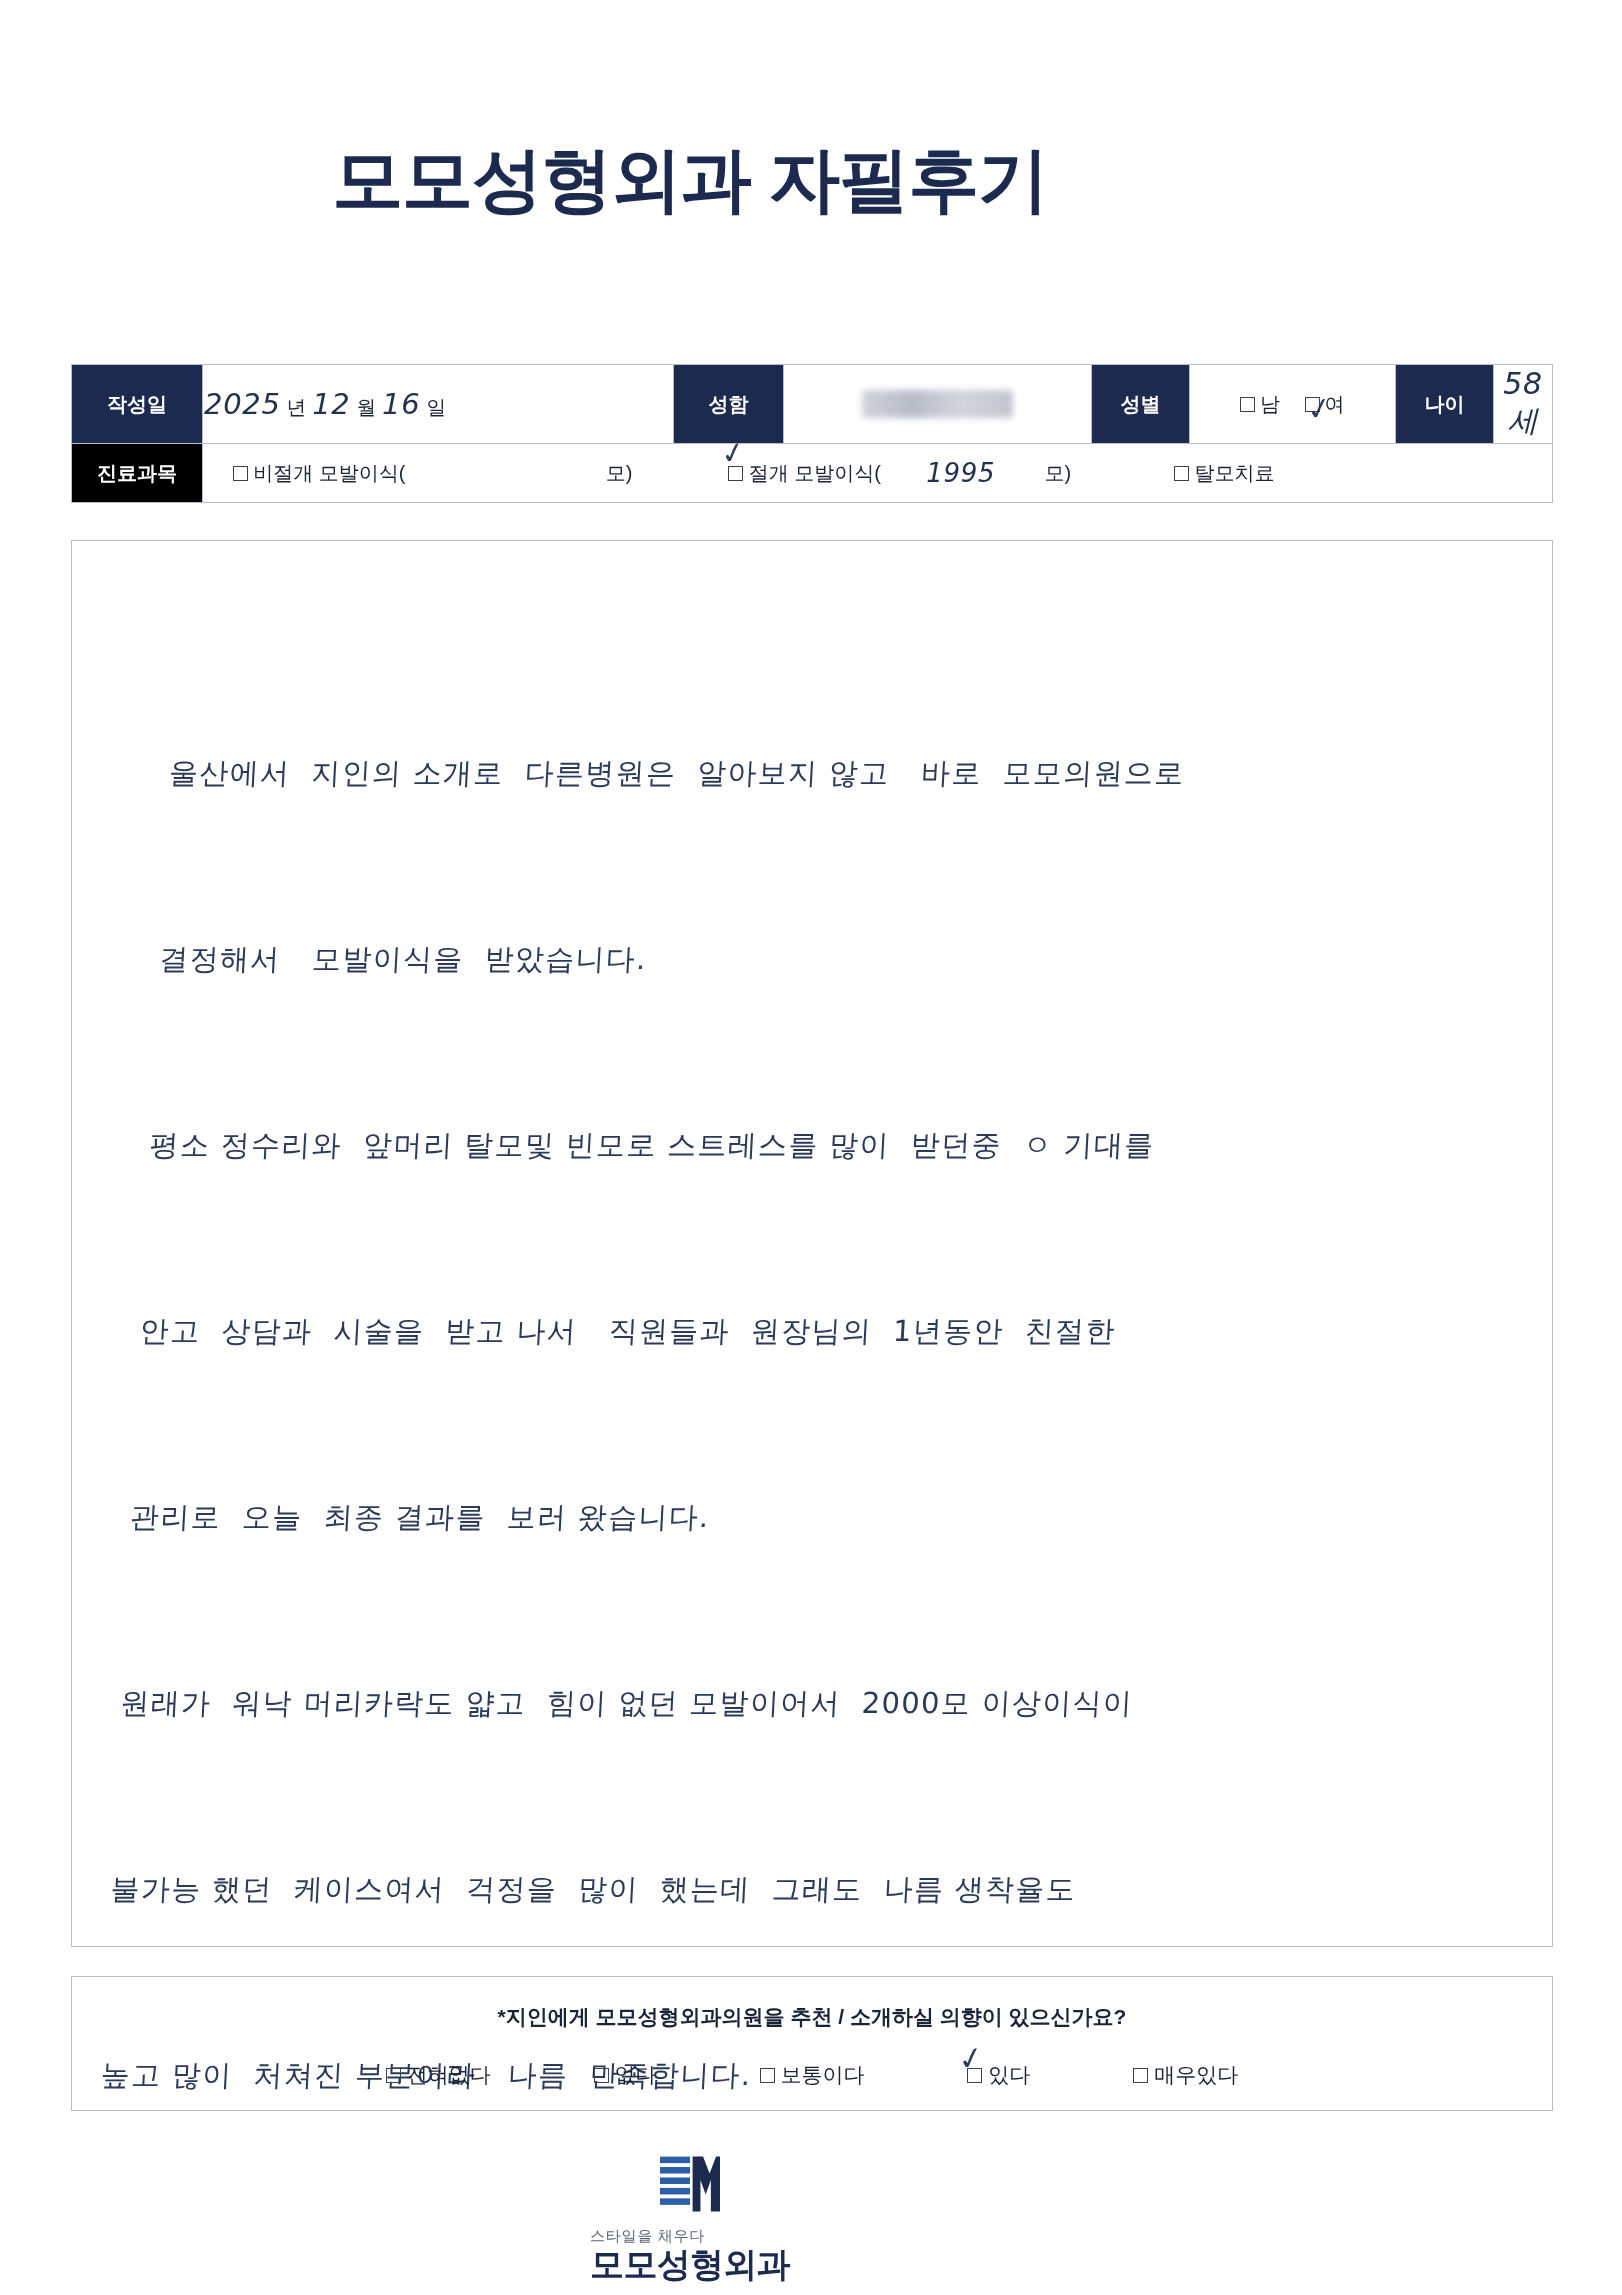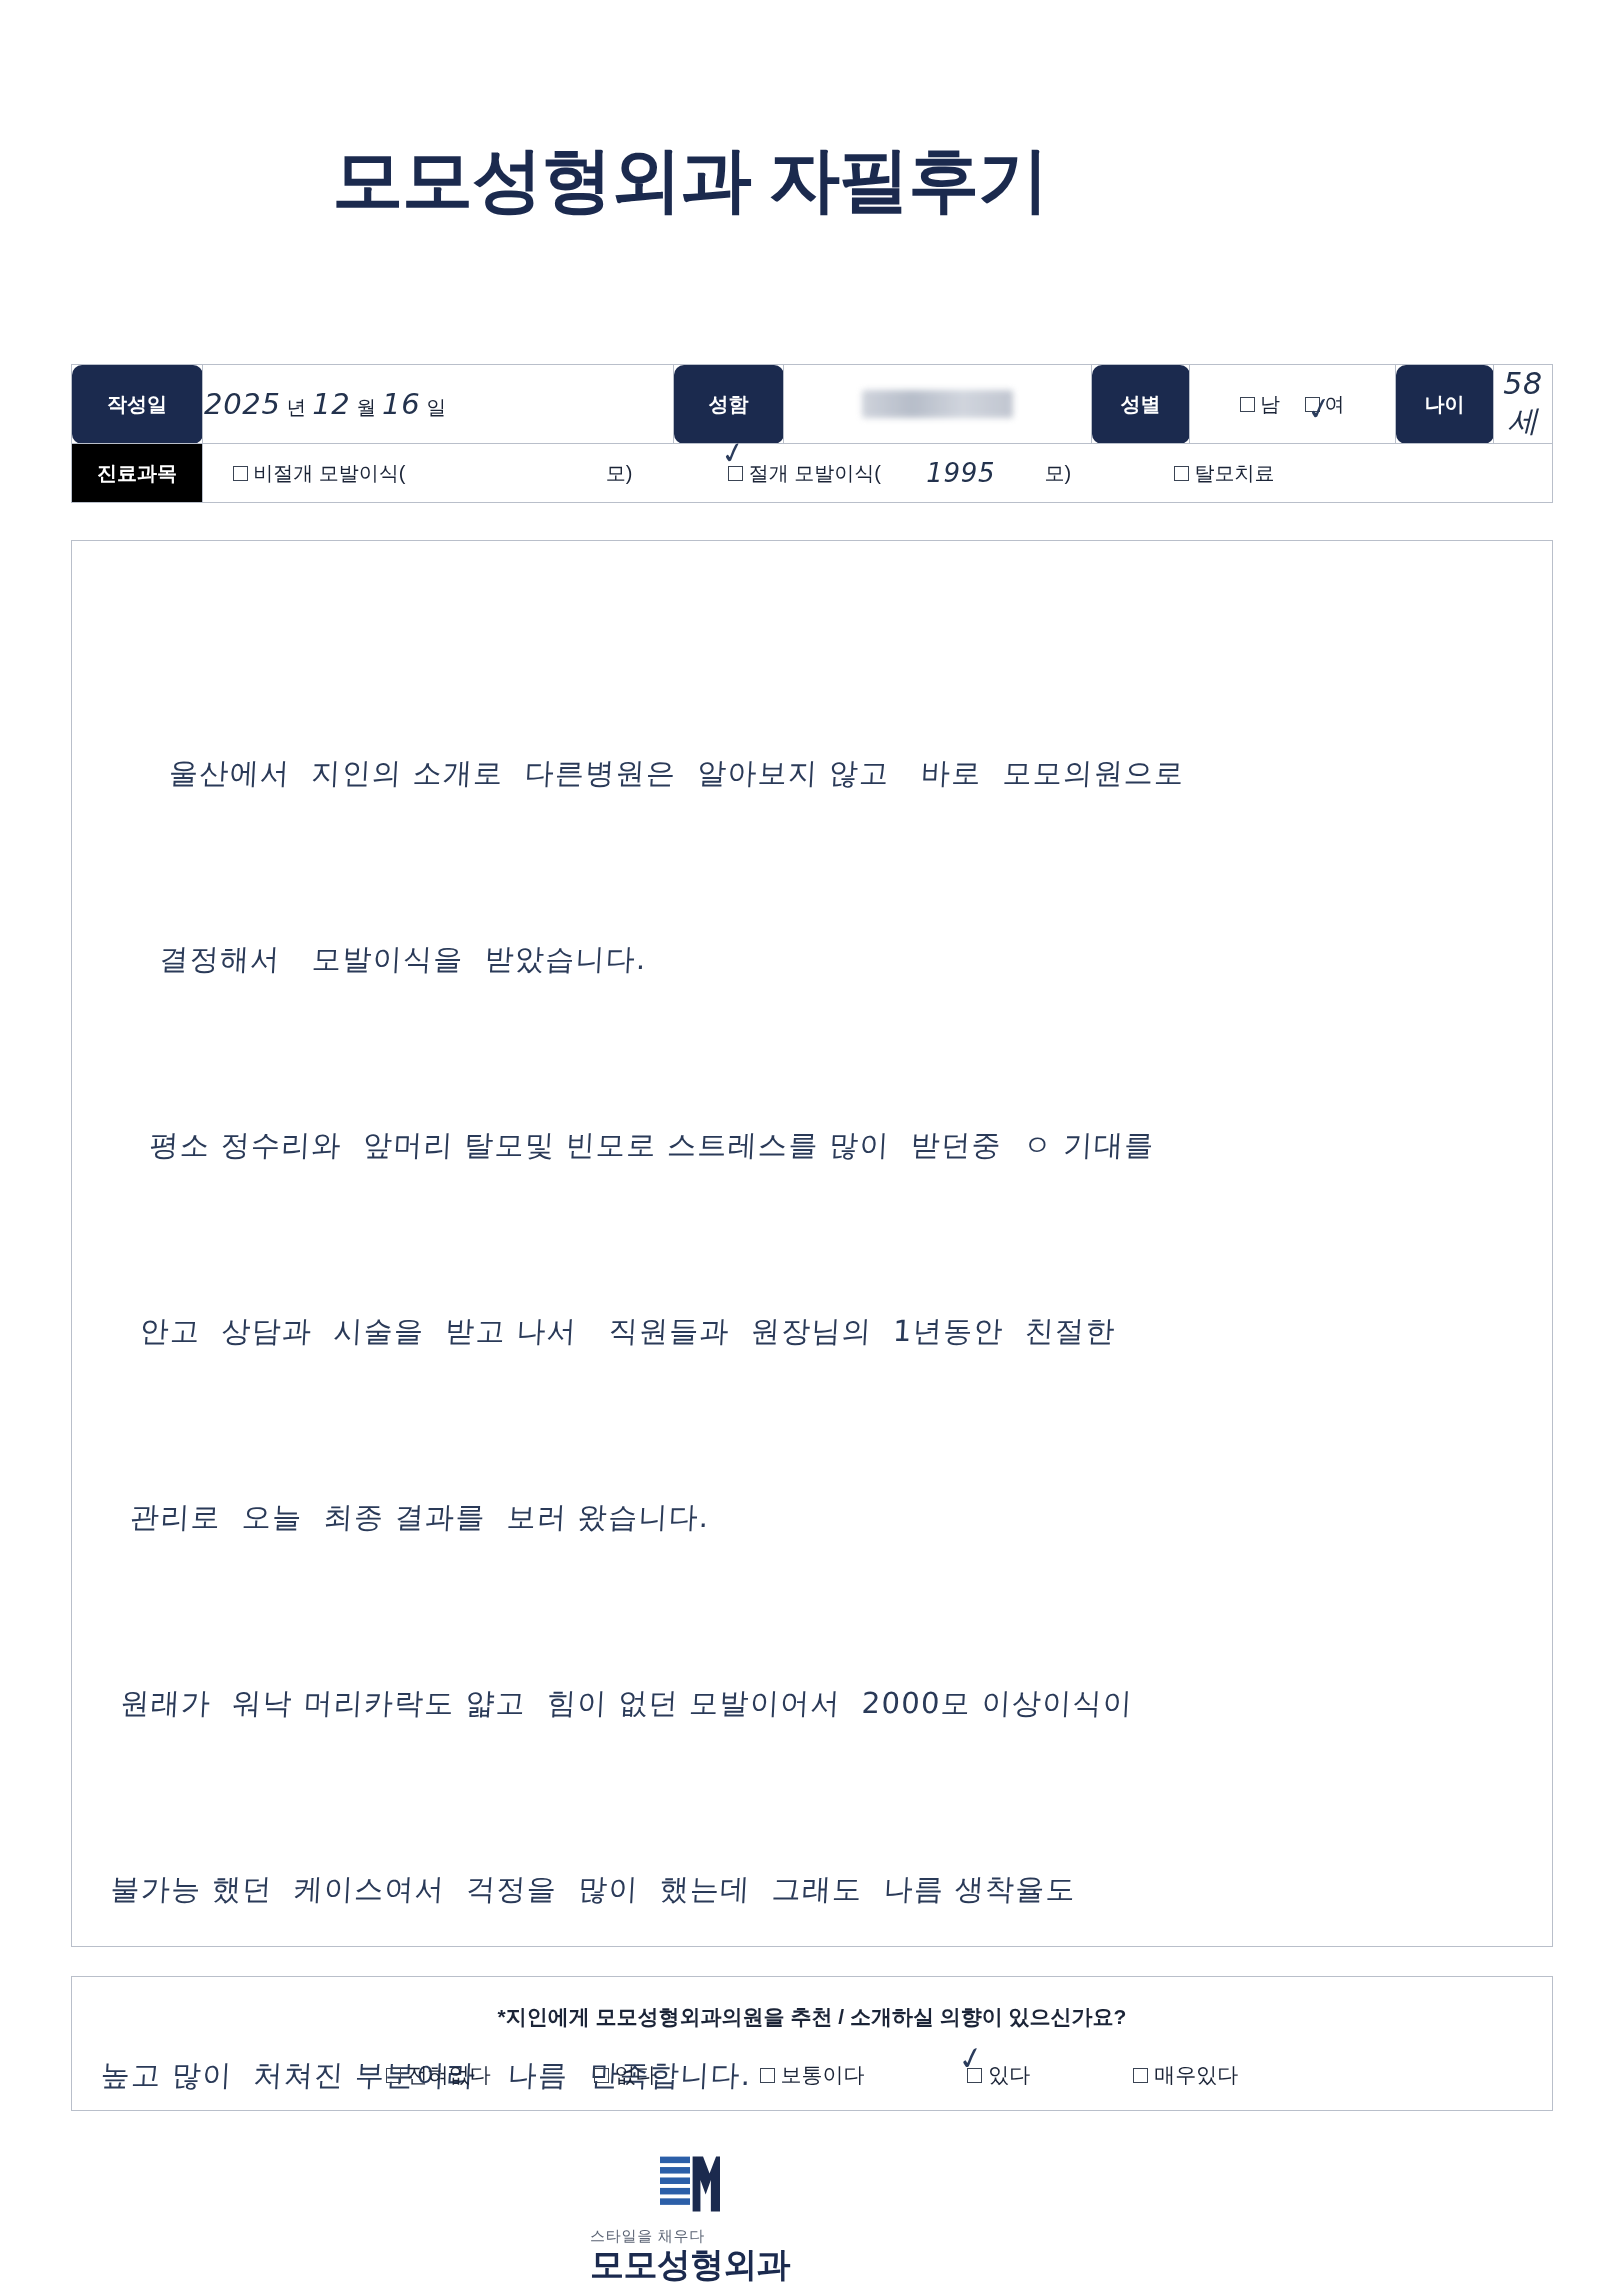--- a/index.html
+++ b/index.html
@@ -48,21 +48,20 @@
     height: 60px;
     vertical-align: middle;
     font-size: 20px;
   }
   .lbl-navy {
     background: #1b2a4e;
     color: #ffffff;
     font-weight: bold;
     text-align: center;
     font-size: 21.6px;
-    border-radius: 10px;
   }
   .lbl-red {
     background: #000000;
     color: #ffffff;
     font-weight: bold;
     text-align: center;
     font-size: 21.6px;
   }
 
   .hand {

